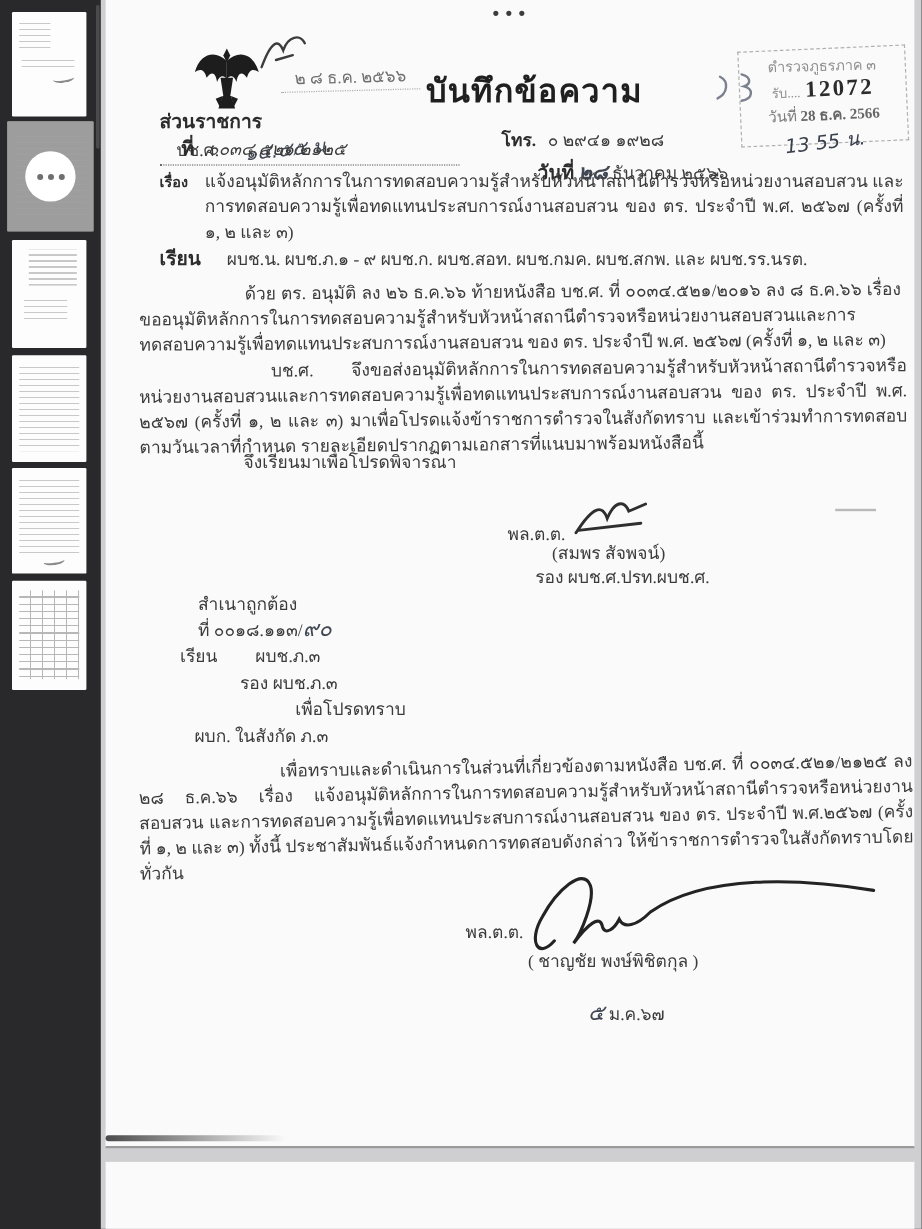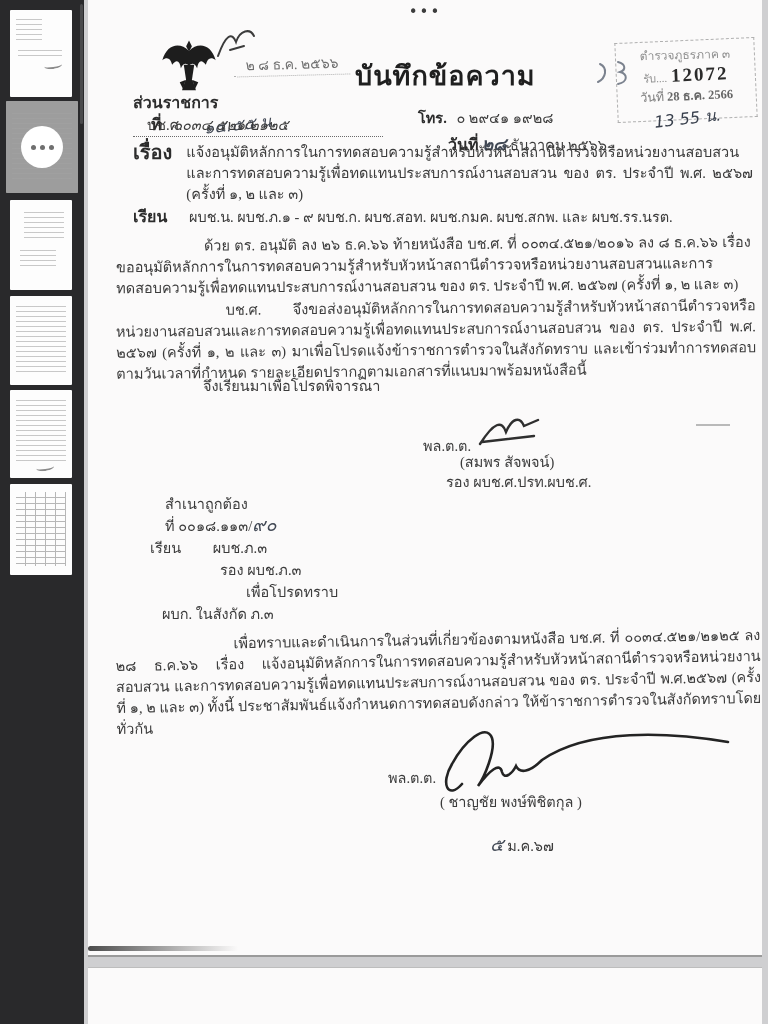--- a/index.html
+++ b/index.html
@@ -144,21 +144,21 @@
       <span style="margin-left:6px;">๐ ๒๙๔๑ ๑๙๒๘</span>
     </div>
 
     <div class="abs doc-text" style="left:360px;top:134px;">
       <span class="bold" style="font-size:16px;">วันที่</span>
       <span class="hand" style="font-size:17px;font-weight:bold;">๒๘</span>
       <span>ธันวาคม ๒๕๖๖</span>
     </div>
 
     <div class="abs doc-text" style="left:45px;top:142px;width:620px;">
-      <span class="bold" style="font-size:20px;float:left;margin-right:14px;">เรื่อง</span>
+      <span class="bold" style="font-size:12px;float:left;margin-right:14px;">เรื่อง</span>
       <span class="para" style="display:block;overflow:hidden;">แจ้งอนุมัติหลักการในการทดสอบความรู้สำหรับหัวหน้าสถานีตำรวจหรือหน่วยงานสอบสวน และการทดสอบความรู้เพื่อทดแทนประสบการณ์งานสอบสวน ของ ตร. ประจำปี พ.ศ. ๒๕๖๗ (ครั้งที่ ๑, ๒ และ ๓)</span>
     </div>
 
     <div class="abs doc-text" style="left:45px;top:206px;width:640px;">
       <span class="bold" style="font-size:16px;margin-right:18px;">เรียน</span>
       <span>ผบช.น. ผบช.ภ.๑ - ๙ ผบช.ก. ผบช.สอท. ผบช.กมค. ผบช.สกพ. และ ผบช.รร.นรต.</span>
     </div>
 
     <div class="abs doc-text para" style="left:28px;top:234px;width:635px;text-indent:88px;transform:rotate(-0.4deg);">ด้วย ตร. อนุมัติ ลง ๒๖ ธ.ค.๖๖ ท้ายหนังสือ บช.ศ. ที่ ๐๐๓๔.๕๒๑/๒๐๑๖ ลง ๘ ธ.ค.๖๖ เรื่อง ขออนุมัติหลักการในการทดสอบความรู้สำหรับหัวหน้าสถานีตำรวจหรือหน่วยงานสอบสวนและการทดสอบความรู้เพื่อทดแทนประสบการณ์งานสอบสวน ของ ตร. ประจำปี พ.ศ. ๒๕๖๗ (ครั้งที่ ๑, ๒ และ ๓)</div>
 
@@ -176,21 +176,21 @@
 
     <div class="abs doc-text" style="left:77px;top:494px;">สำเนาถูกต้อง</div>
     <div class="abs doc-text" style="left:77px;top:514px;">
       <span>ที่</span>
       <span>๐๐๑๘.๑๑๓/</span><span class="hand" style="font-size:18px;">๙๐</span>
     </div>
     <div class="abs doc-text" style="left:62px;top:538px;">
       <span>เรียน</span>
       <span style="margin-left:28px;">ผบช.ภ.๓</span>
     </div>
-    <div class="abs doc-text" style="left:132px;top:560px;">รอง ผบช.ภ.๓</div>
+    <div class="abs doc-text" style="left:112px;top:560px;">รอง ผบช.ภ.๓</div>
     <div class="abs doc-text" style="left:158px;top:583px;font-family:Liberation Mono, monospace;">เพื่อโปรดทราบ</div>
     <div class="abs doc-text" style="left:74px;top:604px;">ผบก. ในสังกัด ภ.๓</div>
 
     <div class="abs doc-text para" style="left:28px;top:630px;width:645px;text-indent:118px;transform:rotate(-0.9deg);">เพื่อทราบและดำเนินการในส่วนที่เกี่ยวข้องตามหนังสือ บช.ศ. ที่ ๐๐๓๔.๕๒๑/๒๑๒๕ ลง ๒๘ ธ.ค.๖๖ เรื่อง แจ้งอนุมัติหลักการในการทดสอบความรู้สำหรับหัวหน้าสถานีตำรวจหรือหน่วยงานสอบสวน และการทดสอบความรู้เพื่อทดแทนประสบการณ์งานสอบสวน ของ ตร. ประจำปี พ.ศ.๒๕๖๗ (ครั้งที่ ๑, ๒ และ ๓) ทั้งนี้ ประชาสัมพันธ์แจ้งกำหนดการทดสอบดังกล่าว ให้ข้าราชการตำรวจในสังกัดทราบโดยทั่วกัน</div>
 
     <svg class="abs" style="left:350px;top:712px;" width="300" height="90" viewBox="0 0 300 90">
       <path d="M24 72 C10 88 2 72 14 52 C26 30 48 10 54 26 C58 38 46 66 40 74 C52 58 62 50 64 60 C66 68 74 62 78 54 C82 62 92 60 104 48 C150 16 230 20 290 30" stroke="#232323" stroke-width="2.6" fill="none" stroke-linecap="round"></path>
     </svg>
     <div class="abs doc-text" style="left:300px;top:768px;">พล.ต.ต.</div>
     <div class="abs doc-text" style="left:352px;top:792px;">( ชาญชัย  พงษ์พิชิตกุล )</div>

